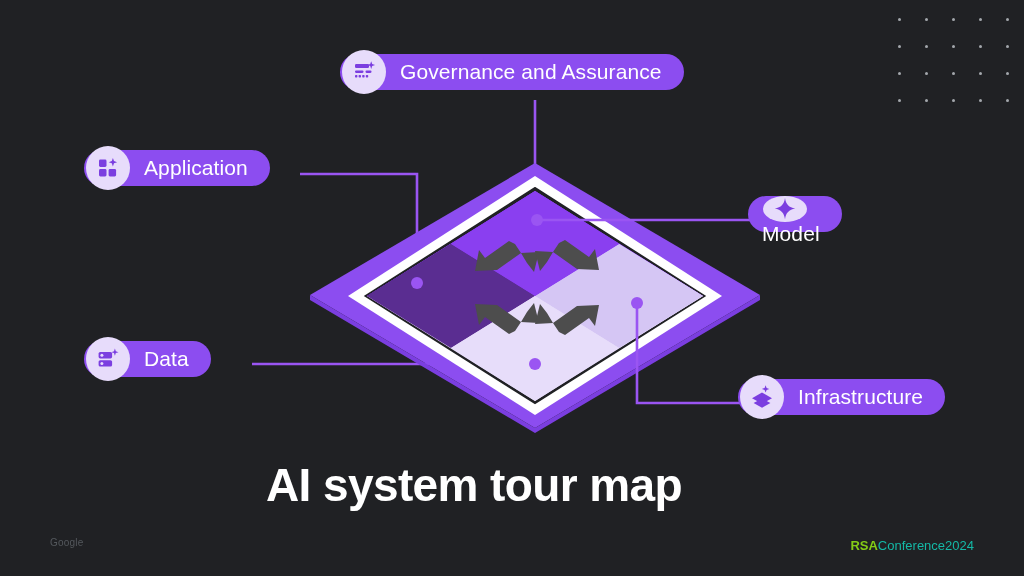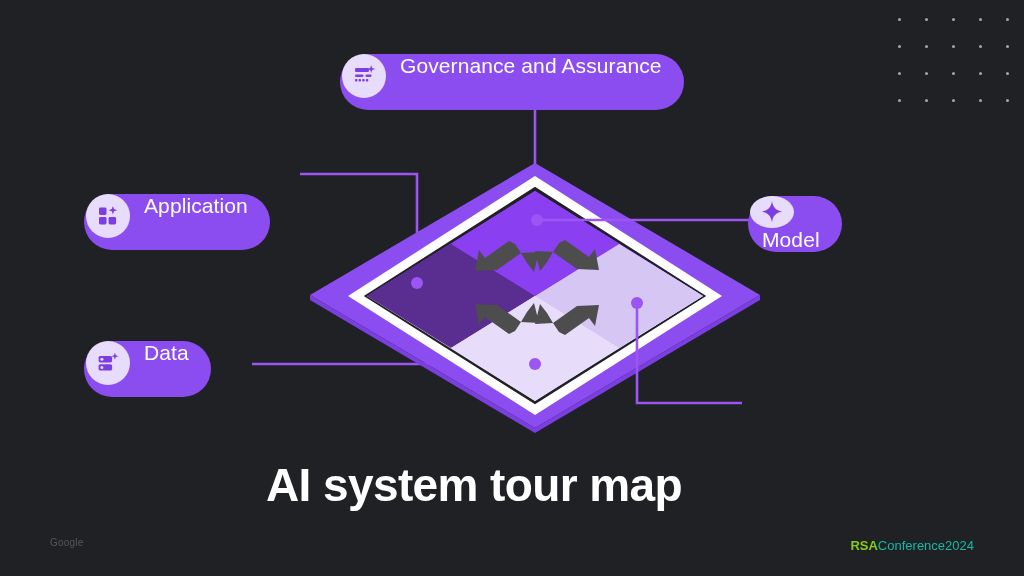--- a/index.html
+++ b/index.html
@@ -33,24 +33,24 @@
     position:absolute;
     left:0; top:0;
     width:1024px; height:576px;
     pointer-events:none;
   }
 
   
   .pill {
     position:absolute;
     display:flex;
-    align-items:flex-start;
+    align-items:center;
     background:#8c4df0;
     border-radius:40px;
-    height:56px;
+    height:36px;
     padding-right:22px;
     white-space:nowrap;
   }
   .pill .badge {
     width:44px; height:44px;
     min-width:44px;
     margin-left:2px;
     border-radius:50%;
     background:#e7dcfb;
     display:flex;
@@ -60,21 +60,21 @@
   .pill .badge svg { display:block; }
   .pill .pill-label {
     color:#ffffff;
     font-size:21px;
     letter-spacing:0.1px;
     margin-left:14px;
     font-weight:400;
   }
 
   #pill-governance { left:340px; top:54px; }
-  #pill-application { left:84px; top:150px;margin-top:44px; }
+  #pill-application { left:84px; top:150px; }
   #pill-model      { left:748px; top:196px;flex-direction:column; }
   #pill-data       { left:84px; top:341px; }
   #pill-infrastructure { left:738px; top:379px; }
 
   
   #page-title {
     position:absolute;
     left:0; top:458px;
     width:948px;
     text-align:center;
@@ -253,20 +253,30 @@
         <rect x="3.6" y="6" width="13.5" height="6.4" rx="1.6" fill="#7b3ee0"></rect>
         <rect x="3.6" y="14.2" width="13.5" height="6.4" rx="1.6" fill="#7b3ee0"></rect>
         <circle cx="6.9" cy="9.2" r="1.5" fill="#e7dcfb"></circle>
         <circle cx="6.9" cy="17.4" r="1.5" fill="#e7dcfb"></circle>
         <path d="M19.9 2.6 L20.8 5.3 L23.5 6.2 L20.8 7.1 L19.9 9.8 L19 7.1 L16.3 6.2 L19 5.3 Z" fill="#7b3ee0"></path>
       </svg>
     </span>
     <span class="pill-label">Data</span>
   </div>
 
+  <div class="pill" id="pill-infrastructure">
+    <span class="badge">
+      <svg width="28" height="28" viewBox="0 0 28 28">
+        <path d="M14 9.6 L24 15.2 L14 20.8 L4 15.2 Z" fill="#7b3ee0"></path>
+        <path d="M14 15.4 L22.4 20.1 L14 24.8 L5.6 20.1 Z" fill="#7b3ee0"></path>
+        <path d="M17.6 2.2 L18.6 4.9 L21.3 5.9 L18.6 6.9 L17.6 9.6 L16.6 6.9 L13.9 5.9 L16.6 4.9 Z" fill="#7b3ee0"></path>
+      </svg>
+    </span>
+    <span class="pill-label">Infrastructure</span>
+  </div>
 
   <div id="page-title">AI system tour map</div>
 
   <div id="google-logo">Google</div>
   <div id="rsa-brand">
     <span class="rsa">RSA</span><span class="conf">Conference2024</span>
   </div>
 
 </div>
 

